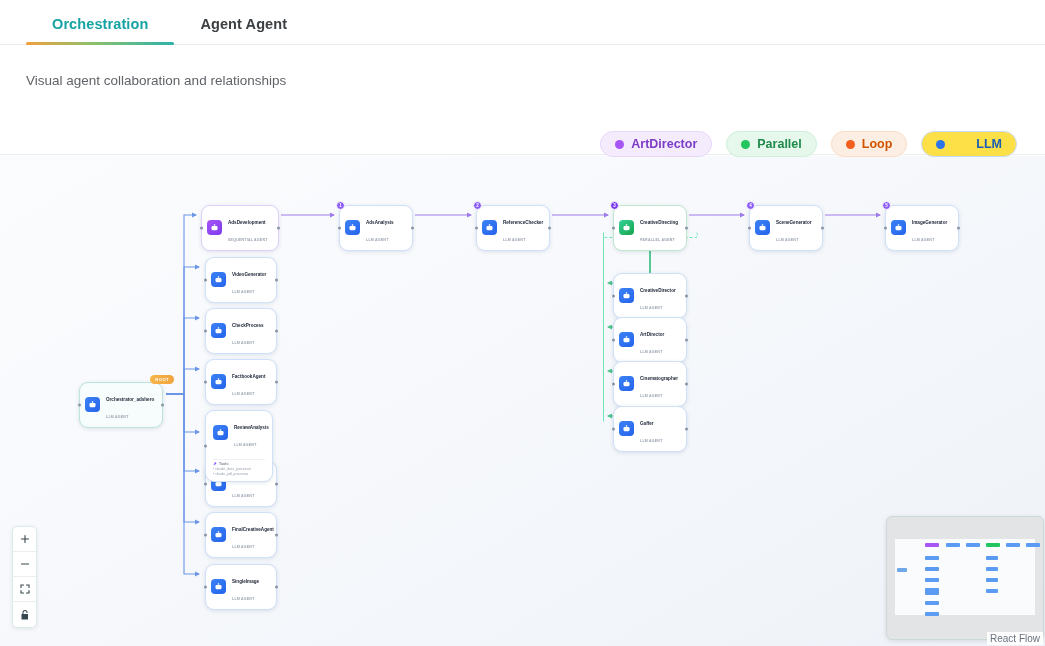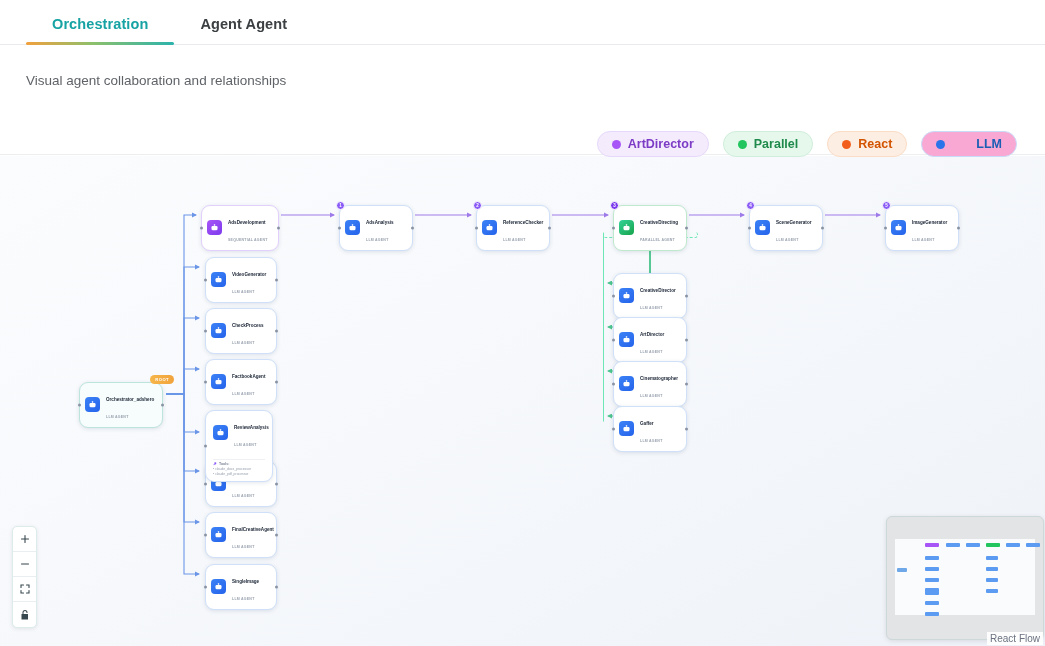--- a/index.html
+++ b/index.html
@@ -49,21 +49,21 @@
     display: flex; align-items: center; gap: 7px;
     padding: 5px 14px; border-radius: 16px; font-size: 12.5px; font-weight: 700;
   }
   .chip .dot { width: 9px; height: 9px; border-radius: 50%; }
   .chip.sequential { background: #f4ecfd; border: 1px solid #e6d8fa; color: #7d3cc6; }
   .chip.sequential .dot { background: #a855f7; }
   .chip.parallel { background: #e6f8ec; border: 1px solid #cfeedb; color: #1f8a4c; }
   .chip.parallel .dot { background: #22c55e; }
   .chip.loop { background: #fdeee3; border: 1px solid #fbdcc5; color: #d35400; }
   .chip.loop .dot { background: #f25f1c; }
-  .chip.llm { background: #f9a8d4; border: 1px solid #c9dcf7; color: #1a5fb4; gap: 31px; }
+  .chip.llm { background: #fde047; border: 1px solid #c9dcf7; color: #1a5fb4; gap: 31px; }
   .chip.llm .dot { background: #2b73e8; }
 
   
   .canvas {
     position: absolute; left: 0; top: 156px; width: 1045px; height: 490px;
     background: linear-gradient(150deg,#fbfcfe 0%, #f7f9fc 40%, #eef2f8 100%);
     overflow: hidden;
   }
   .flow-svg { position: absolute; left: 0; top: 0; width: 1045px; height: 490px; }
 
@@ -173,21 +173,21 @@
       <div class="chip sequential">
         <span class="dot"></span>
         <span>ArtDirector</span>
       </div>
       <div class="chip parallel">
         <span class="dot"></span>
         <span>Parallel</span>
       </div>
       <div class="chip loop">
         <span class="dot"></span>
-        <span>React</span>
+        <span>Loop</span>
       </div>
       <div class="chip llm">
         <span class="dot"></span>
         <span>LLM</span>
       </div>
     </div>
   </div>
 
   <div class="canvas">
 

